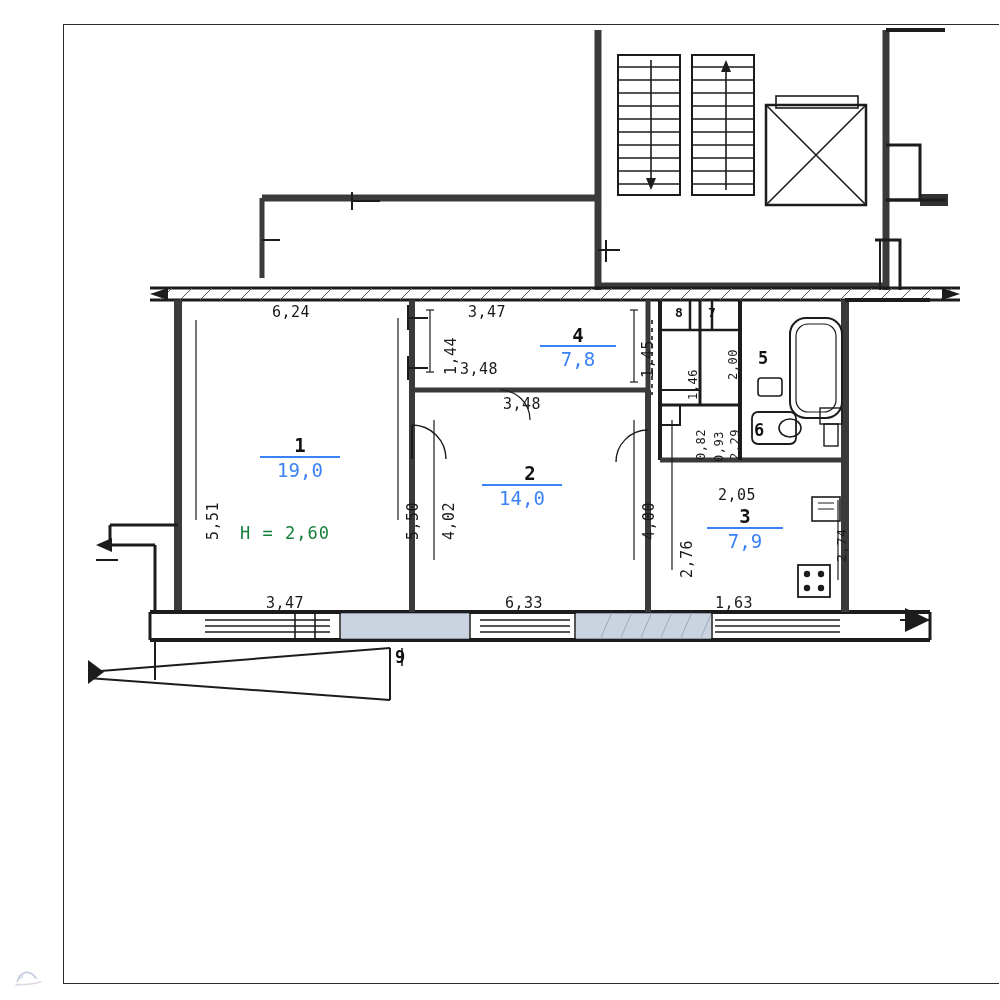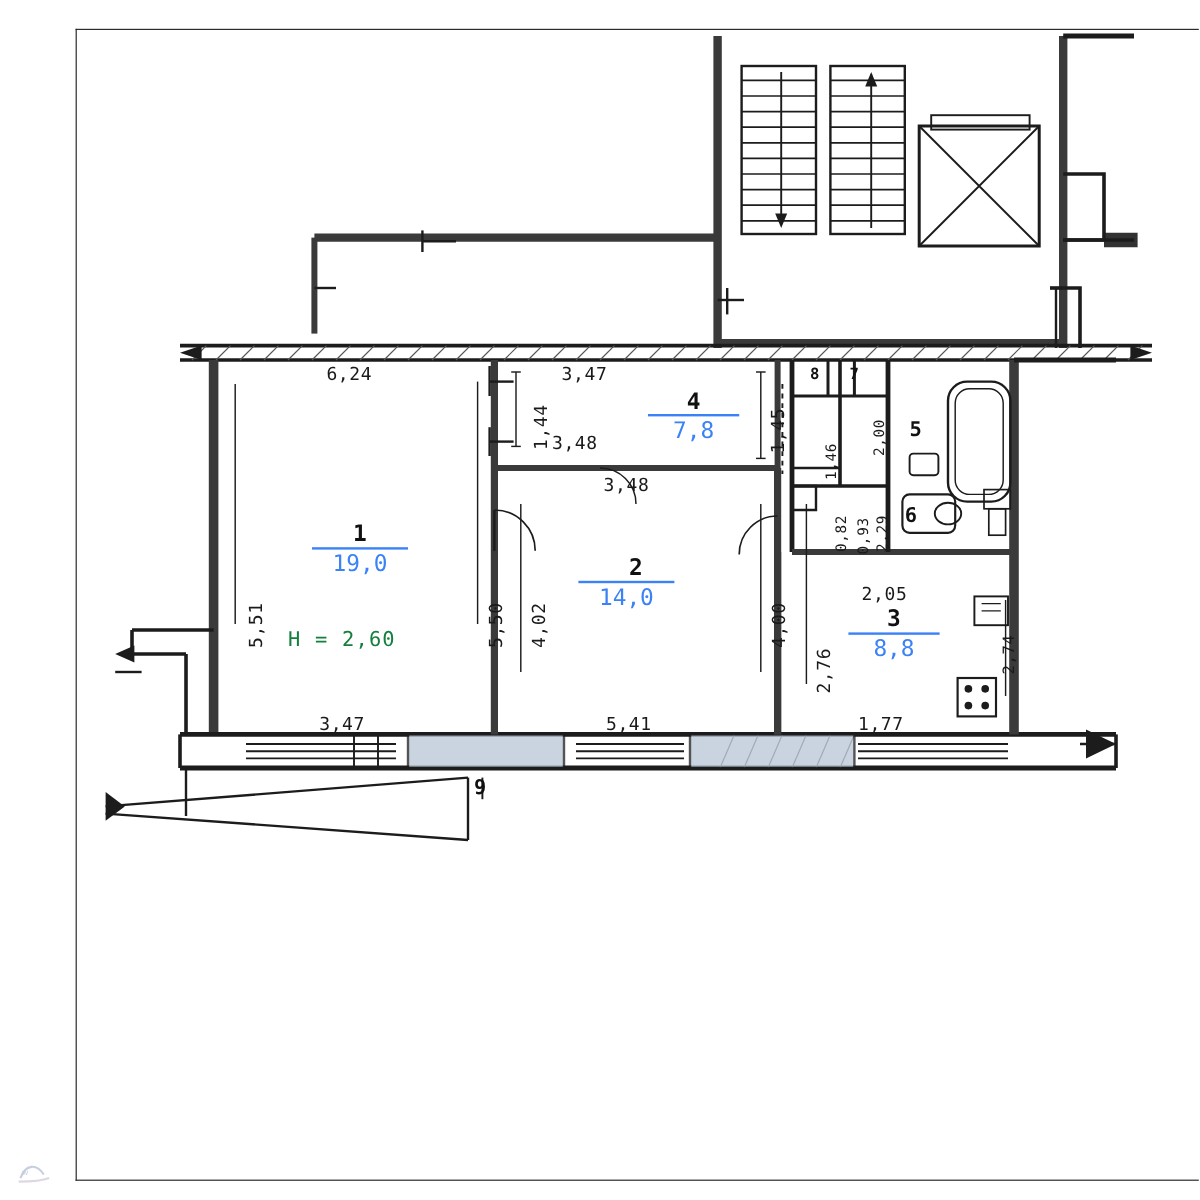--- a/index.html
+++ b/index.html
@@ -356,22 +356,22 @@
 
       <path d="M402 648 L402 666" stroke-width="1.6"></path>
     </g>
   </svg>
 
   <div class="lbl" style="left:272px; top:303px;">6,24</div>
   <div class="lbl" style="left:468px; top:303px;">3,47</div>
   <div class="lbl" style="left:460px; top:360px;">3,48</div>
   <div class="lbl" style="left:503px; top:395px;">3,48</div>
   <div class="lbl" style="left:266px; top:594px;">3,47</div>
-  <div class="lbl" style="left:505px; top:594px;">5,41</div>
-  <div class="lbl" style="left:715px; top:594px;">1,77</div>
+  <div class="lbl" style="left:505px; top:594px;">6,33</div>
+  <div class="lbl" style="left:715px; top:594px;">1,63</div>
   <div class="lbl" style="left:718px; top:460px;margin-top:26px;">2,05</div>
 
   <div class="lbl vert" style="left:204px; top:540px;">5,51</div>
   <div class="lbl vert" style="left:404px; top:540px;">5,50</div>
   <div class="lbl vert" style="left:440px; top:540px;">4,02</div>
   <div class="lbl vert" style="left:640px; top:540px;">4,00</div>
   <div class="lbl vert" style="left:678px; top:578px;">2,76</div>
   <div class="lbl vert" style="left:442px; top:375px;">1,44</div>
   <div class="lbl vert" style="left:639px; top:378px;">1,45</div>
   <div class="lbl vert" style="left:686px; top:400px; font-size:12px;">1,46</div>
@@ -381,21 +381,21 @@
   <div class="lbl vert" style="left:712px; top:462px; font-size:12px;">0,93</div>
   <div class="lbl vert" style="left:834px; top:562px; font-size:13px;">2,74</div>
 
   <div class="room-num" style="left:280px; top:434px; width:40px;">1</div>
   <div class="room-area" style="left:260px; top:456px; width:80px;text-align:center;">19,0</div>
 
   <div class="room-num" style="left:510px; top:462px; width:40px;">2</div>
   <div class="room-area" style="left:482px; top:484px; width:80px;">14,0</div>
 
   <div class="room-num" style="left:725px; top:505px; width:40px;">3</div>
-  <div class="room-area" style="left:707px; top:527px; width:76px;">8,8</div>
+  <div class="room-area" style="left:707px; top:527px; width:76px;">7,9</div>
 
   <div class="room-num" style="left:558px; top:324px; width:40px;">4</div>
   <div class="room-area" style="left:540px; top:345px; width:76px;">7,8</div>
 
   <div class="small-num" style="left:758px; top:348px; font-size:17px;">5</div>
   <div class="small-num" style="left:754px; top:420px; font-size:17px;">6</div>
   <div class="small-num" style="left:708px; top:305px;">7</div>
   <div class="small-num" style="left:675px; top:305px;">8</div>
   <div class="small-num" style="left:395px; top:647px; font-size:17px;">9</div>
 

